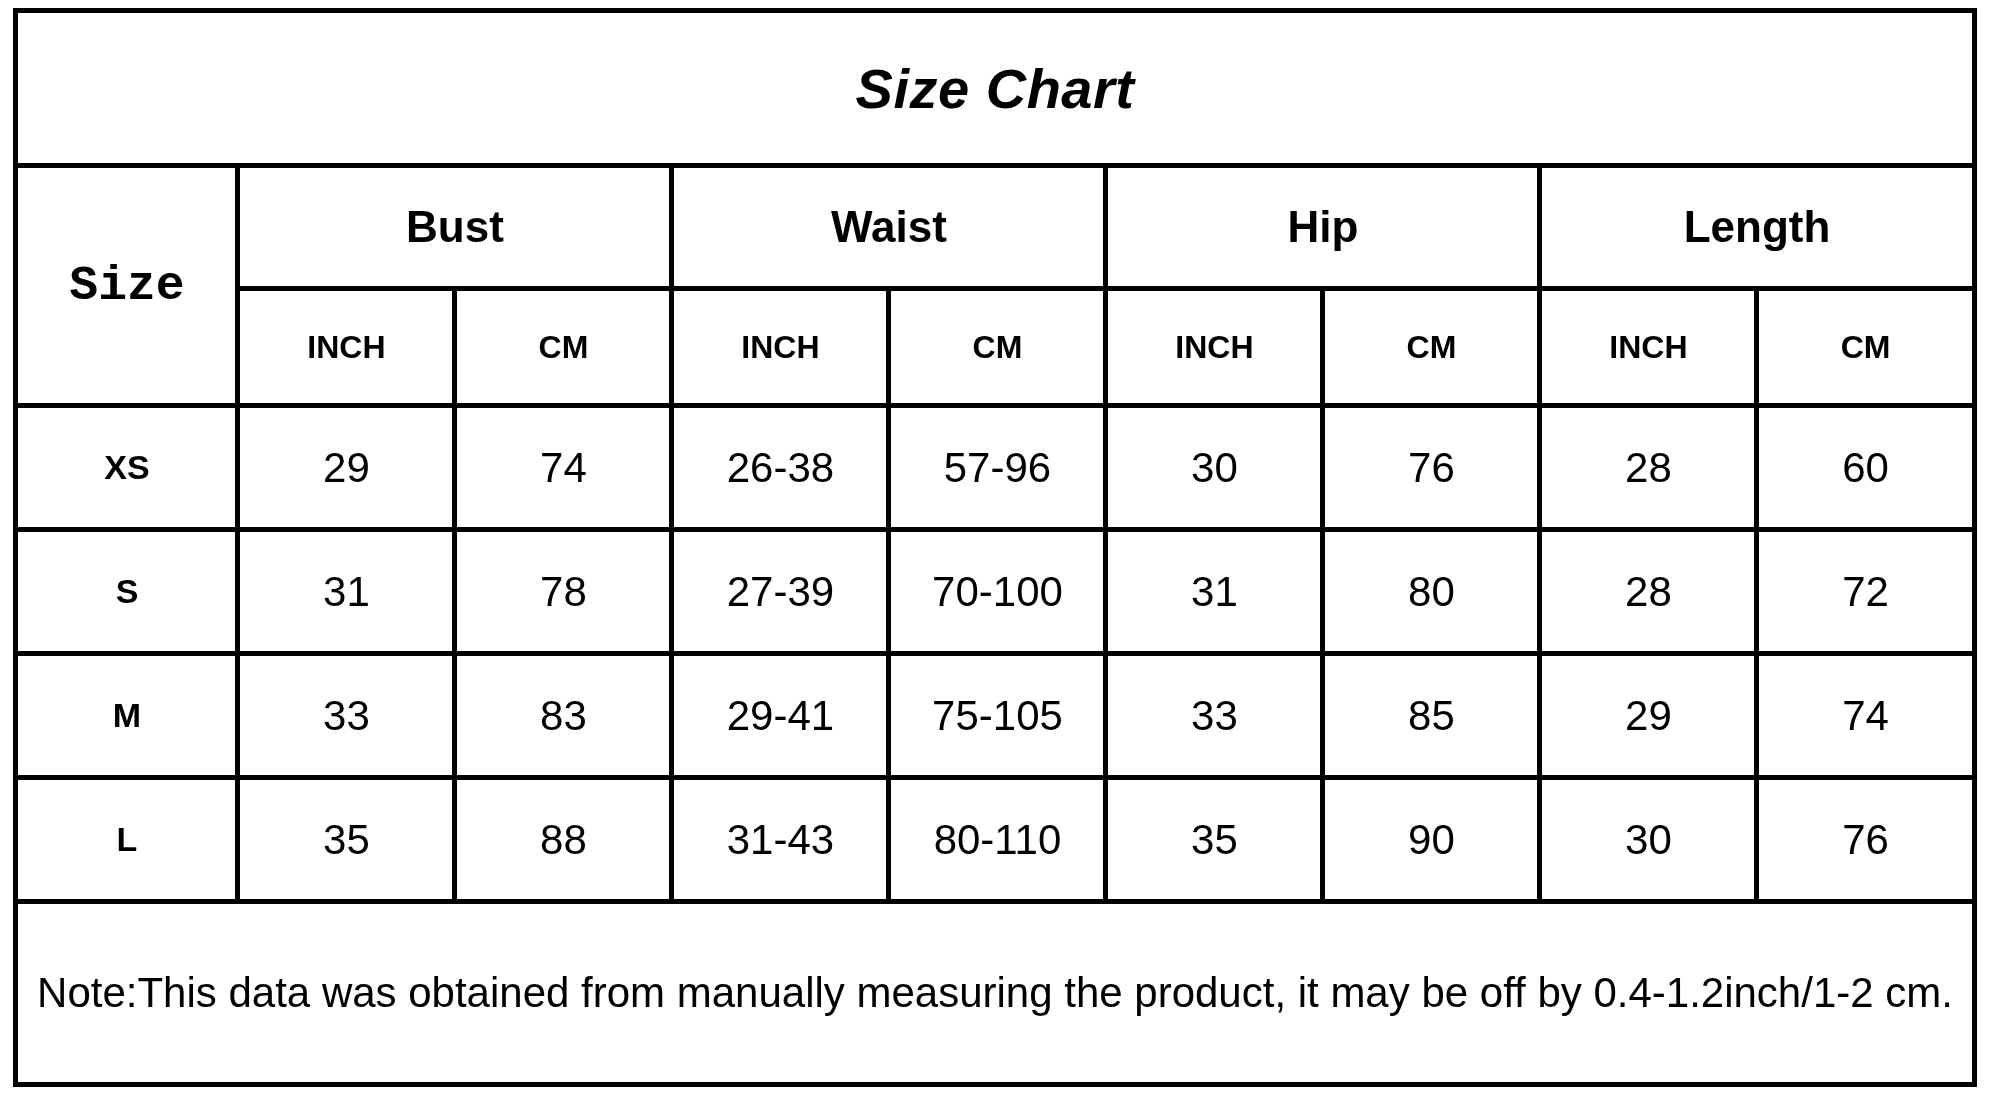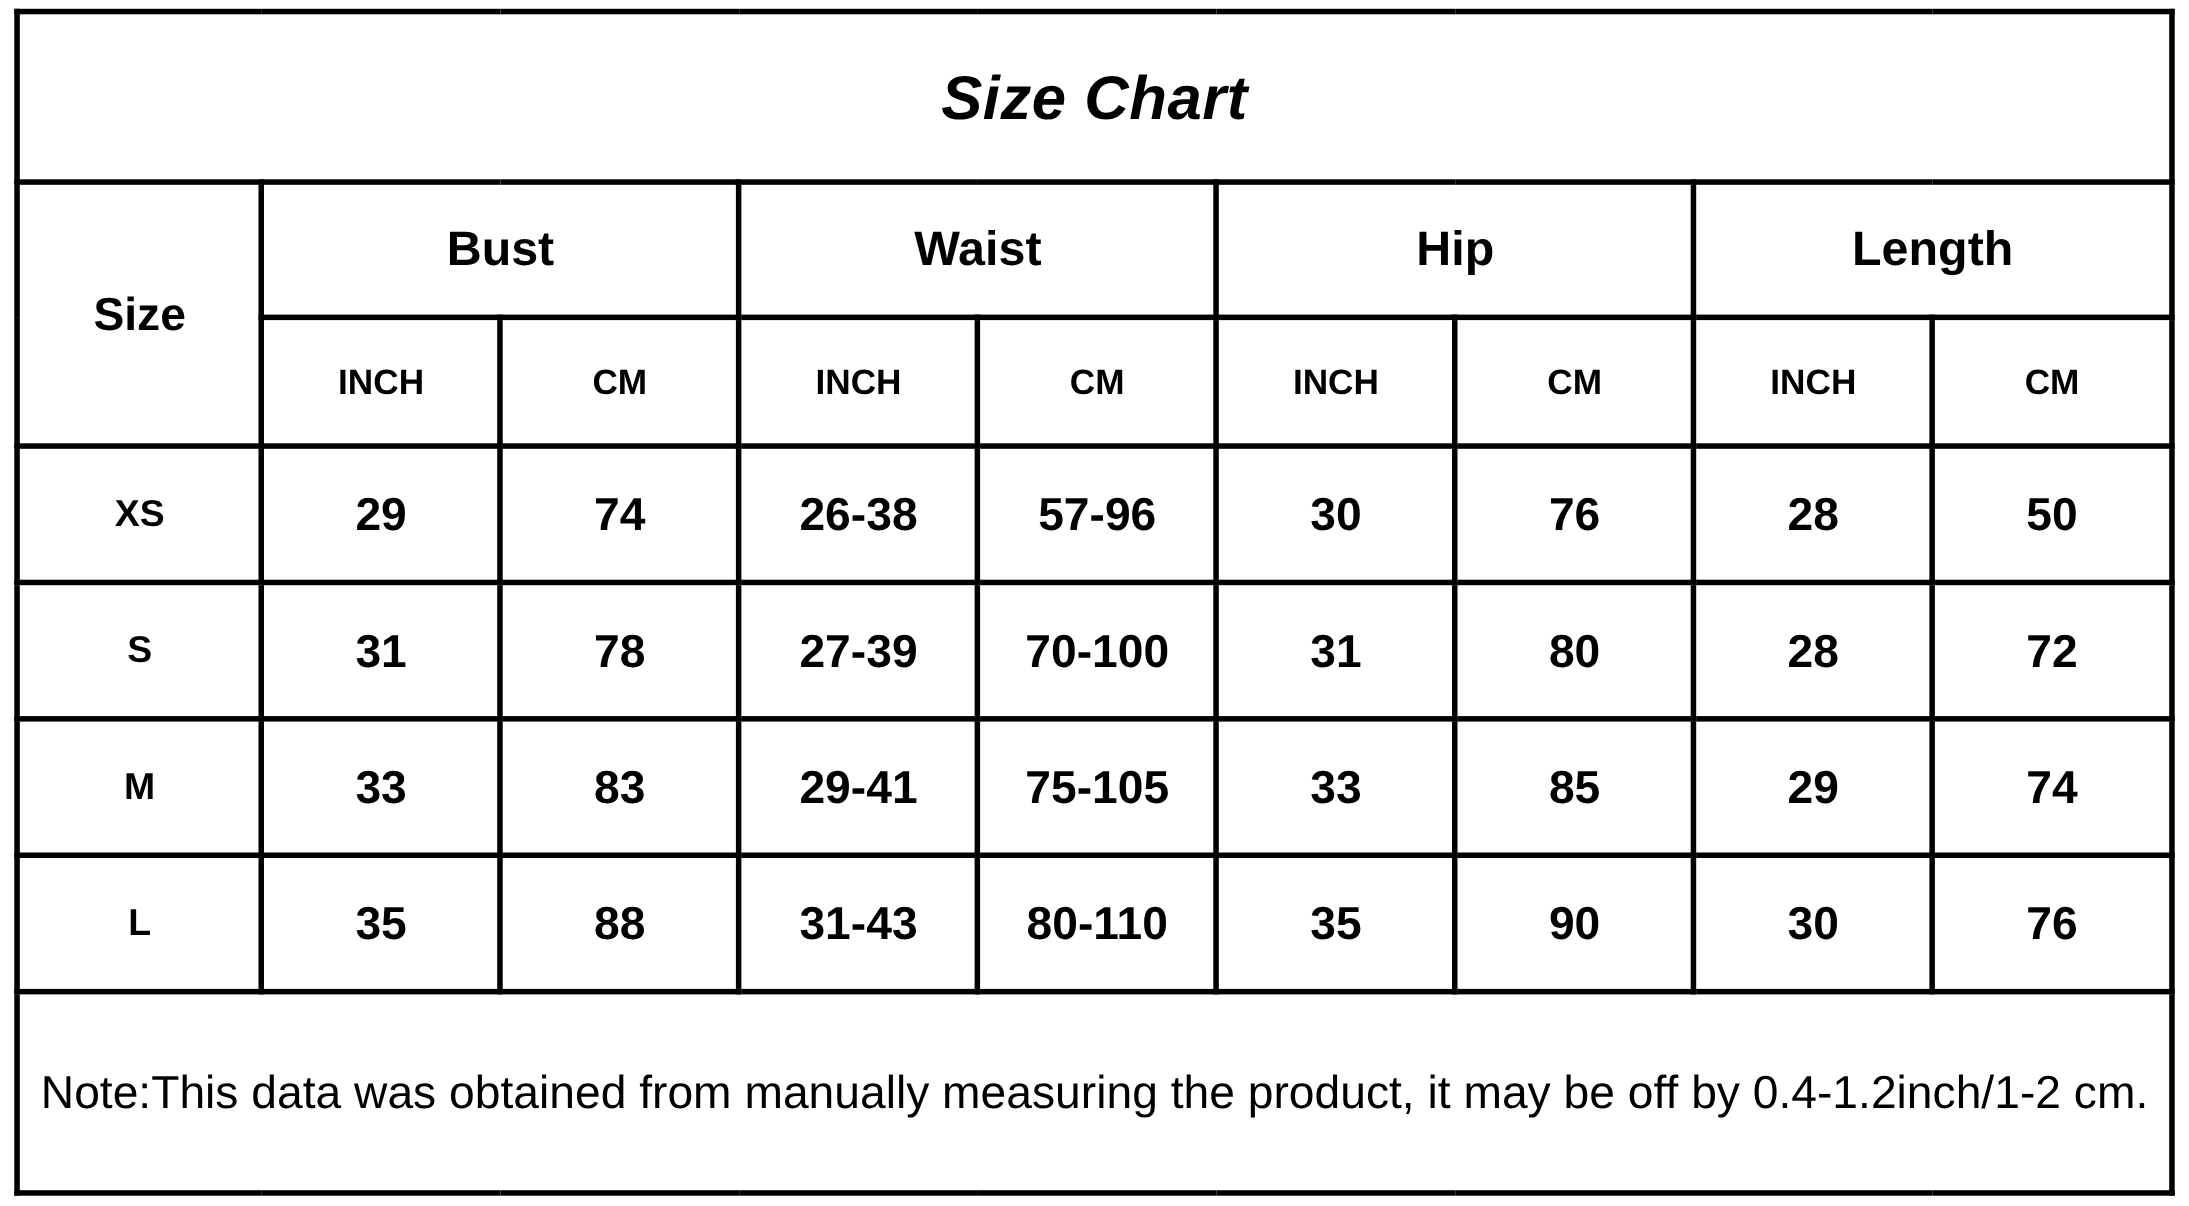--- a/index.html
+++ b/index.html
@@ -52,42 +52,43 @@
 
   
   .group-head {
     height: 118px;
     font-size: 44px;
     font-weight: bold;
   }
 
   
   .size-head {
-    font-size: 42px;
+    font-size: 48px;
     font-weight: bold;
+    font-family: Liberation Mono, monospace;
   }
 
   
   .unit-head {
     height: 112px;
     font-size: 32px;
     font-weight: bold;
   }
 
   
   tbody tr {
     height: 124px;
   }
   .row-label {
     font-size: 34px;
     font-weight: bold;
   }
   .data-cell {
     font-size: 42px;
-    font-weight: bold;
+    font-weight: normal;
   }
 
   
   .note-cell {
     height: 178px;
     font-size: 42px;
     font-weight: normal;
     line-height: 1.25;
     padding: 10px 26px;
     text-align: center;
@@ -142,21 +143,21 @@
     <tbody>
       <tr>
         <td class="row-label">XS</td>
         <td class="data-cell">29</td>
         <td class="data-cell">74</td>
         <td class="data-cell">26-38</td>
         <td class="data-cell">57-96</td>
         <td class="data-cell">30</td>
         <td class="data-cell">76</td>
         <td class="data-cell">28</td>
-        <td class="data-cell">50</td>
+        <td class="data-cell">60</td>
       </tr>
 
       <tr>
         <td class="row-label">S</td>
         <td class="data-cell">31</td>
         <td class="data-cell">78</td>
         <td class="data-cell">27-39</td>
         <td class="data-cell">70-100</td>
         <td class="data-cell">31</td>
         <td class="data-cell">80</td>

